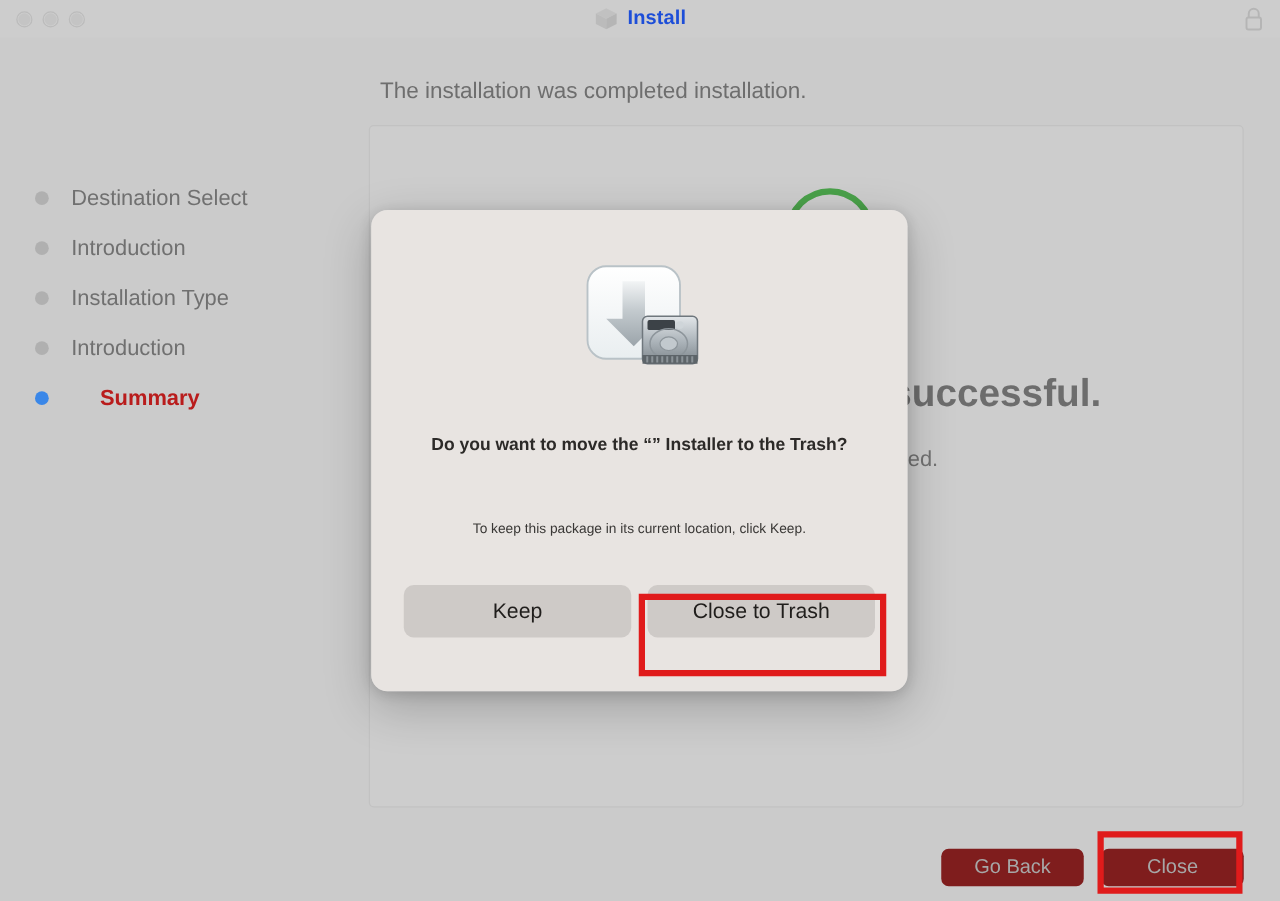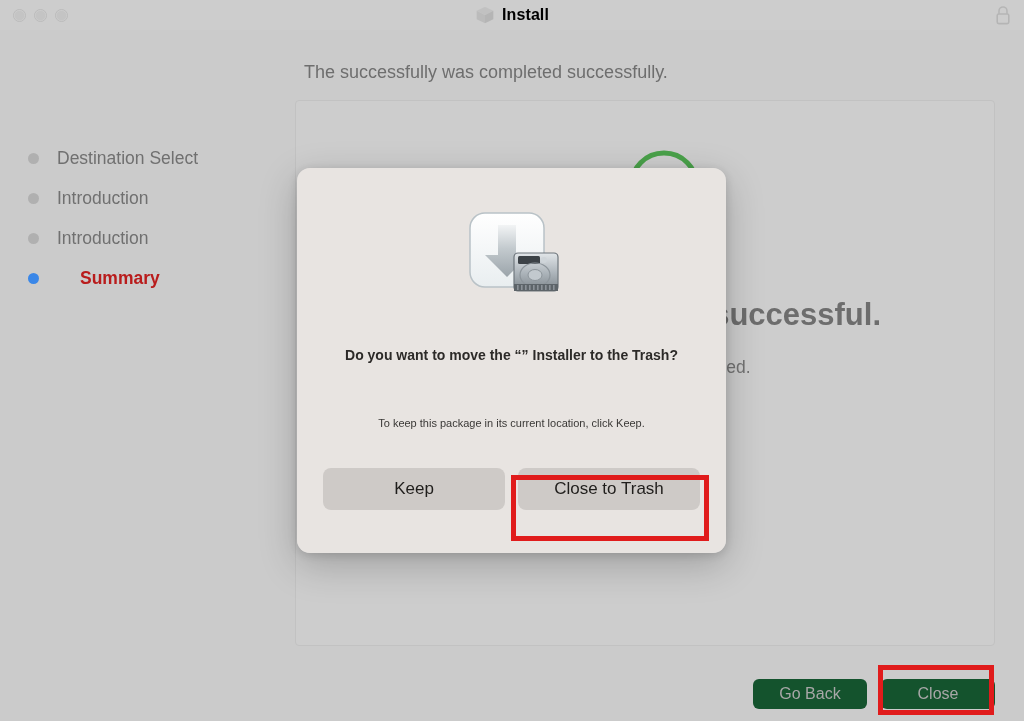--- a/index.html
+++ b/index.html
@@ -50,21 +50,21 @@
     display: flex;
     align-items: center;
     justify-content: center;
     gap: 7px;
     pointer-events: none;
   }
   .pkg-icon { width: 20px; height: 20px; display: block; opacity: 0.55; }
   .title-text {
     font-size: 16px;
     font-weight: bold;
-    color: #000000;
+    color: #1d4ed8;
     letter-spacing: 0.1px;
   }
   .lock-icon {
     position: absolute;
     right: 12px; top: 5px;
     width: 18px; height: 20px;
     opacity: 0.45;
   }
 
   
@@ -138,21 +138,21 @@
   .footer {
     position: absolute;
     right: 29px; bottom: 12px;
     display: flex;
     gap: 14px;
   }
   .btn-footer {
     min-width: 114px;
     height: 30px;
     border-radius: 6px;
-    background: #14532d;
+    background: #7f1d1d;
     border: none;
     font-size: 16px;
     font-family: "Liberation Sans", sans-serif;
     color: #a7a7a7;
     display: flex;
     align-items: center;
     justify-content: center;
     padding: 0 16px;
   }
 
@@ -261,35 +261,39 @@
       <div class="step">
         <span class="step-dot"></span>
         <span class="step-label">Destination Select</span>
       </div>
 
       <div class="step">
         <span class="step-dot"></span>
         <span class="step-label">Introduction</span>
       </div>
 
-
       <div class="step">
         <span class="step-dot"></span>
+        <span class="step-label">Installation Type</span>
+      </div>
+
+      <div class="step">
+        <span class="step-dot"></span>
         <span class="step-label">Introduction</span>
       </div>
 
       <div class="step active">
         <span class="step-dot"></span>
         <span class="step-label">Summary</span>
       </div>
 
     </div>
   </div>
 
-  <div class="headline">The successfully was completed successfully.</div>
+  <div class="headline">The installation was completed installation.</div>
 
   <div class="content-panel">
     <svg class="success-check" viewBox="0 0 74 74">
       <circle cx="37" cy="37" r="33" fill="none" stroke="#4aa14a" stroke-width="5"></circle>
       <path d="M20 38 L32 50 L55 25" fill="none" stroke="#4aa14a" stroke-width="6" stroke-linecap="round" stroke-linejoin="round"></path>
     </svg>
     <div class="success-title">The installation was successful.</div>
     <div class="success-sub">The software was installed.</div>
   </div>
 

